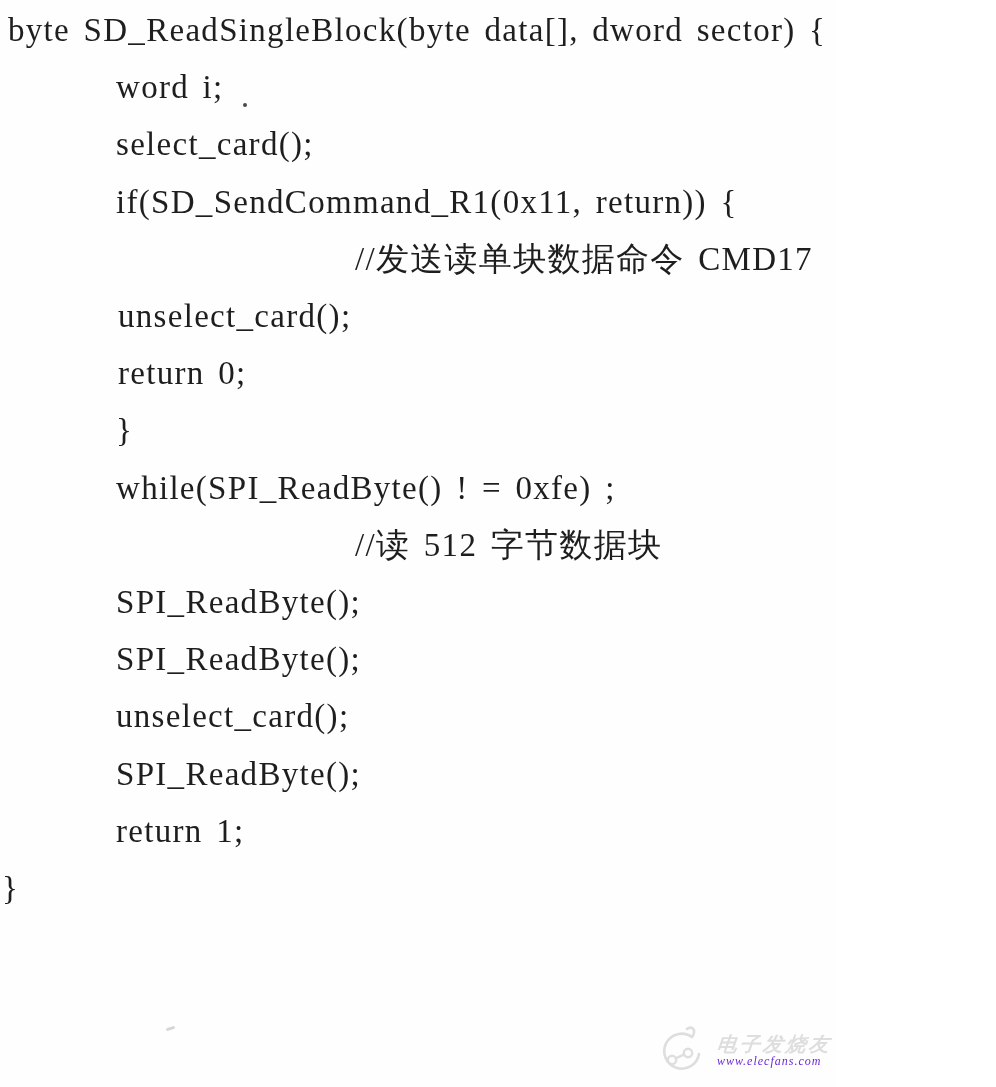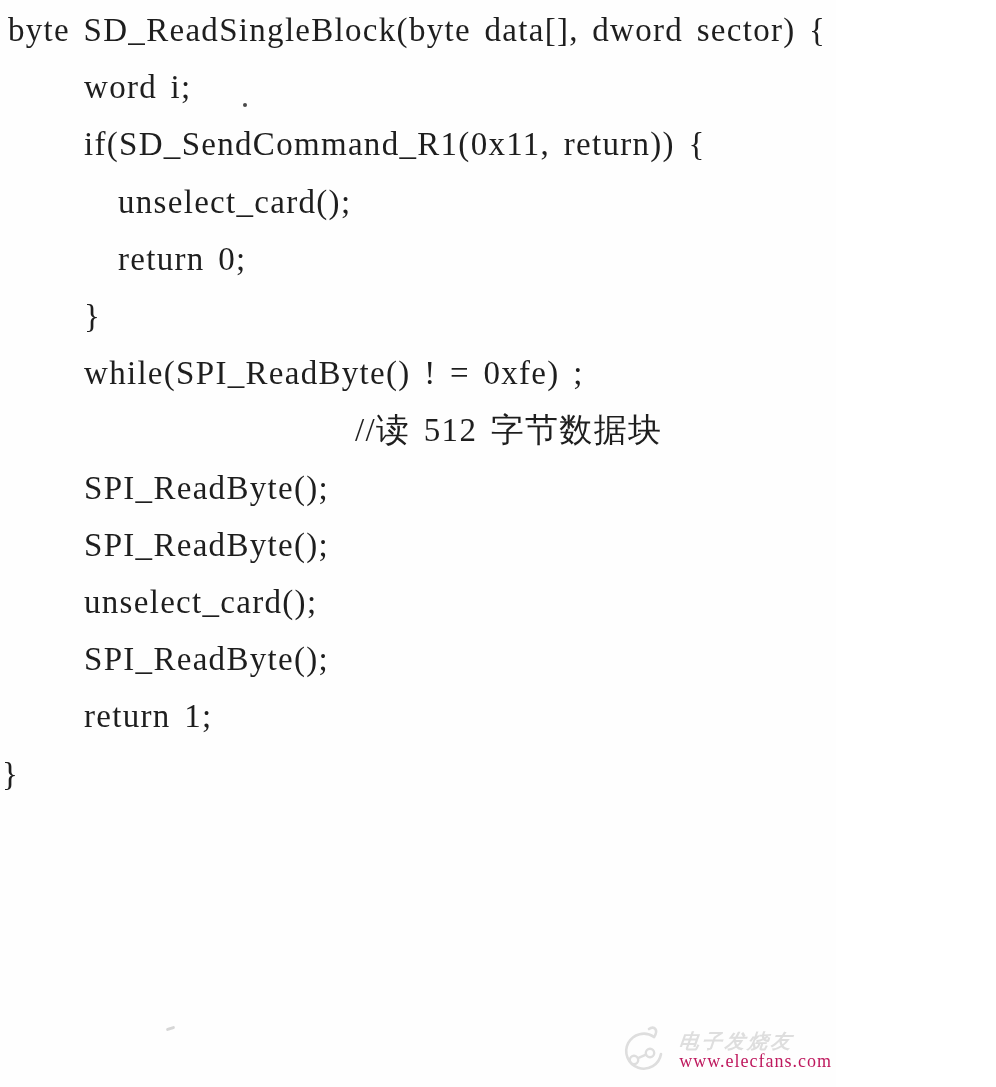--- a/index.html
+++ b/index.html
@@ -26,21 +26,21 @@
     height: 57.2px;
     display: flex;
     align-items: center;
     white-space: pre;
     font-size: 33px;
     letter-spacing: 1.3px;
     word-spacing: 4px;
     color: #1e1e1e;
   }
   .ind-root   { margin-left: 8px;   }
-  .ind-stmt   { margin-left: 84px;  }
+  .ind-stmt   { margin-left: 116px;  }
   .ind-inner  { margin-left: 118px; }
   .ind-cmt    { margin-left: 355px; }
   .ind-close  { margin-left: 2px;   }
 
   
   .artifact-dot {
     position: absolute;
     left: 243px;
     top: 103px;
     width: 4px;
@@ -81,34 +81,37 @@
   }
   .wm-brand {
     font-size: 20px;
     font-weight: bold;
     letter-spacing: 3px;
     color: #dedede;
     font-style: italic;
     transform: skewX(-6deg);
   }
   .wm-url {
-    font-size: 18px;
+    font-size: 12px;
     letter-spacing: 1px;
-    color: #be185d;
+    color: #6d28d9;
+    font-style: italic;
   }
 </style>
 </head>
 <body>
 
 <div class="page">
 
   <div class="code">
     <div class="line ind-root">byte SD_ReadSingleBlock(byte data[], dword sector) {</div>
     <div class="line ind-stmt">word i;</div>
+    <div class="line ind-stmt">select_card();</div>
     <div class="line ind-stmt">if(SD_SendCommand_R1(0x11, return)) {</div>
+    <div class="line ind-cmt">//发送读单块数据命令 CMD17</div>
     <div class="line ind-inner">unselect_card();</div>
     <div class="line ind-inner">return 0;</div>
     <div class="line ind-stmt">}</div>
     <div class="line ind-stmt">while(SPI_ReadByte() ! = 0xfe) ;</div>
     <div class="line ind-cmt">//读 512 字节数据块</div>
     <div class="line ind-stmt">SPI_ReadByte();</div>
     <div class="line ind-stmt">SPI_ReadByte();</div>
     <div class="line ind-stmt">unselect_card();</div>
     <div class="line ind-stmt">SPI_ReadByte();</div>
     <div class="line ind-stmt">return 1;</div>

